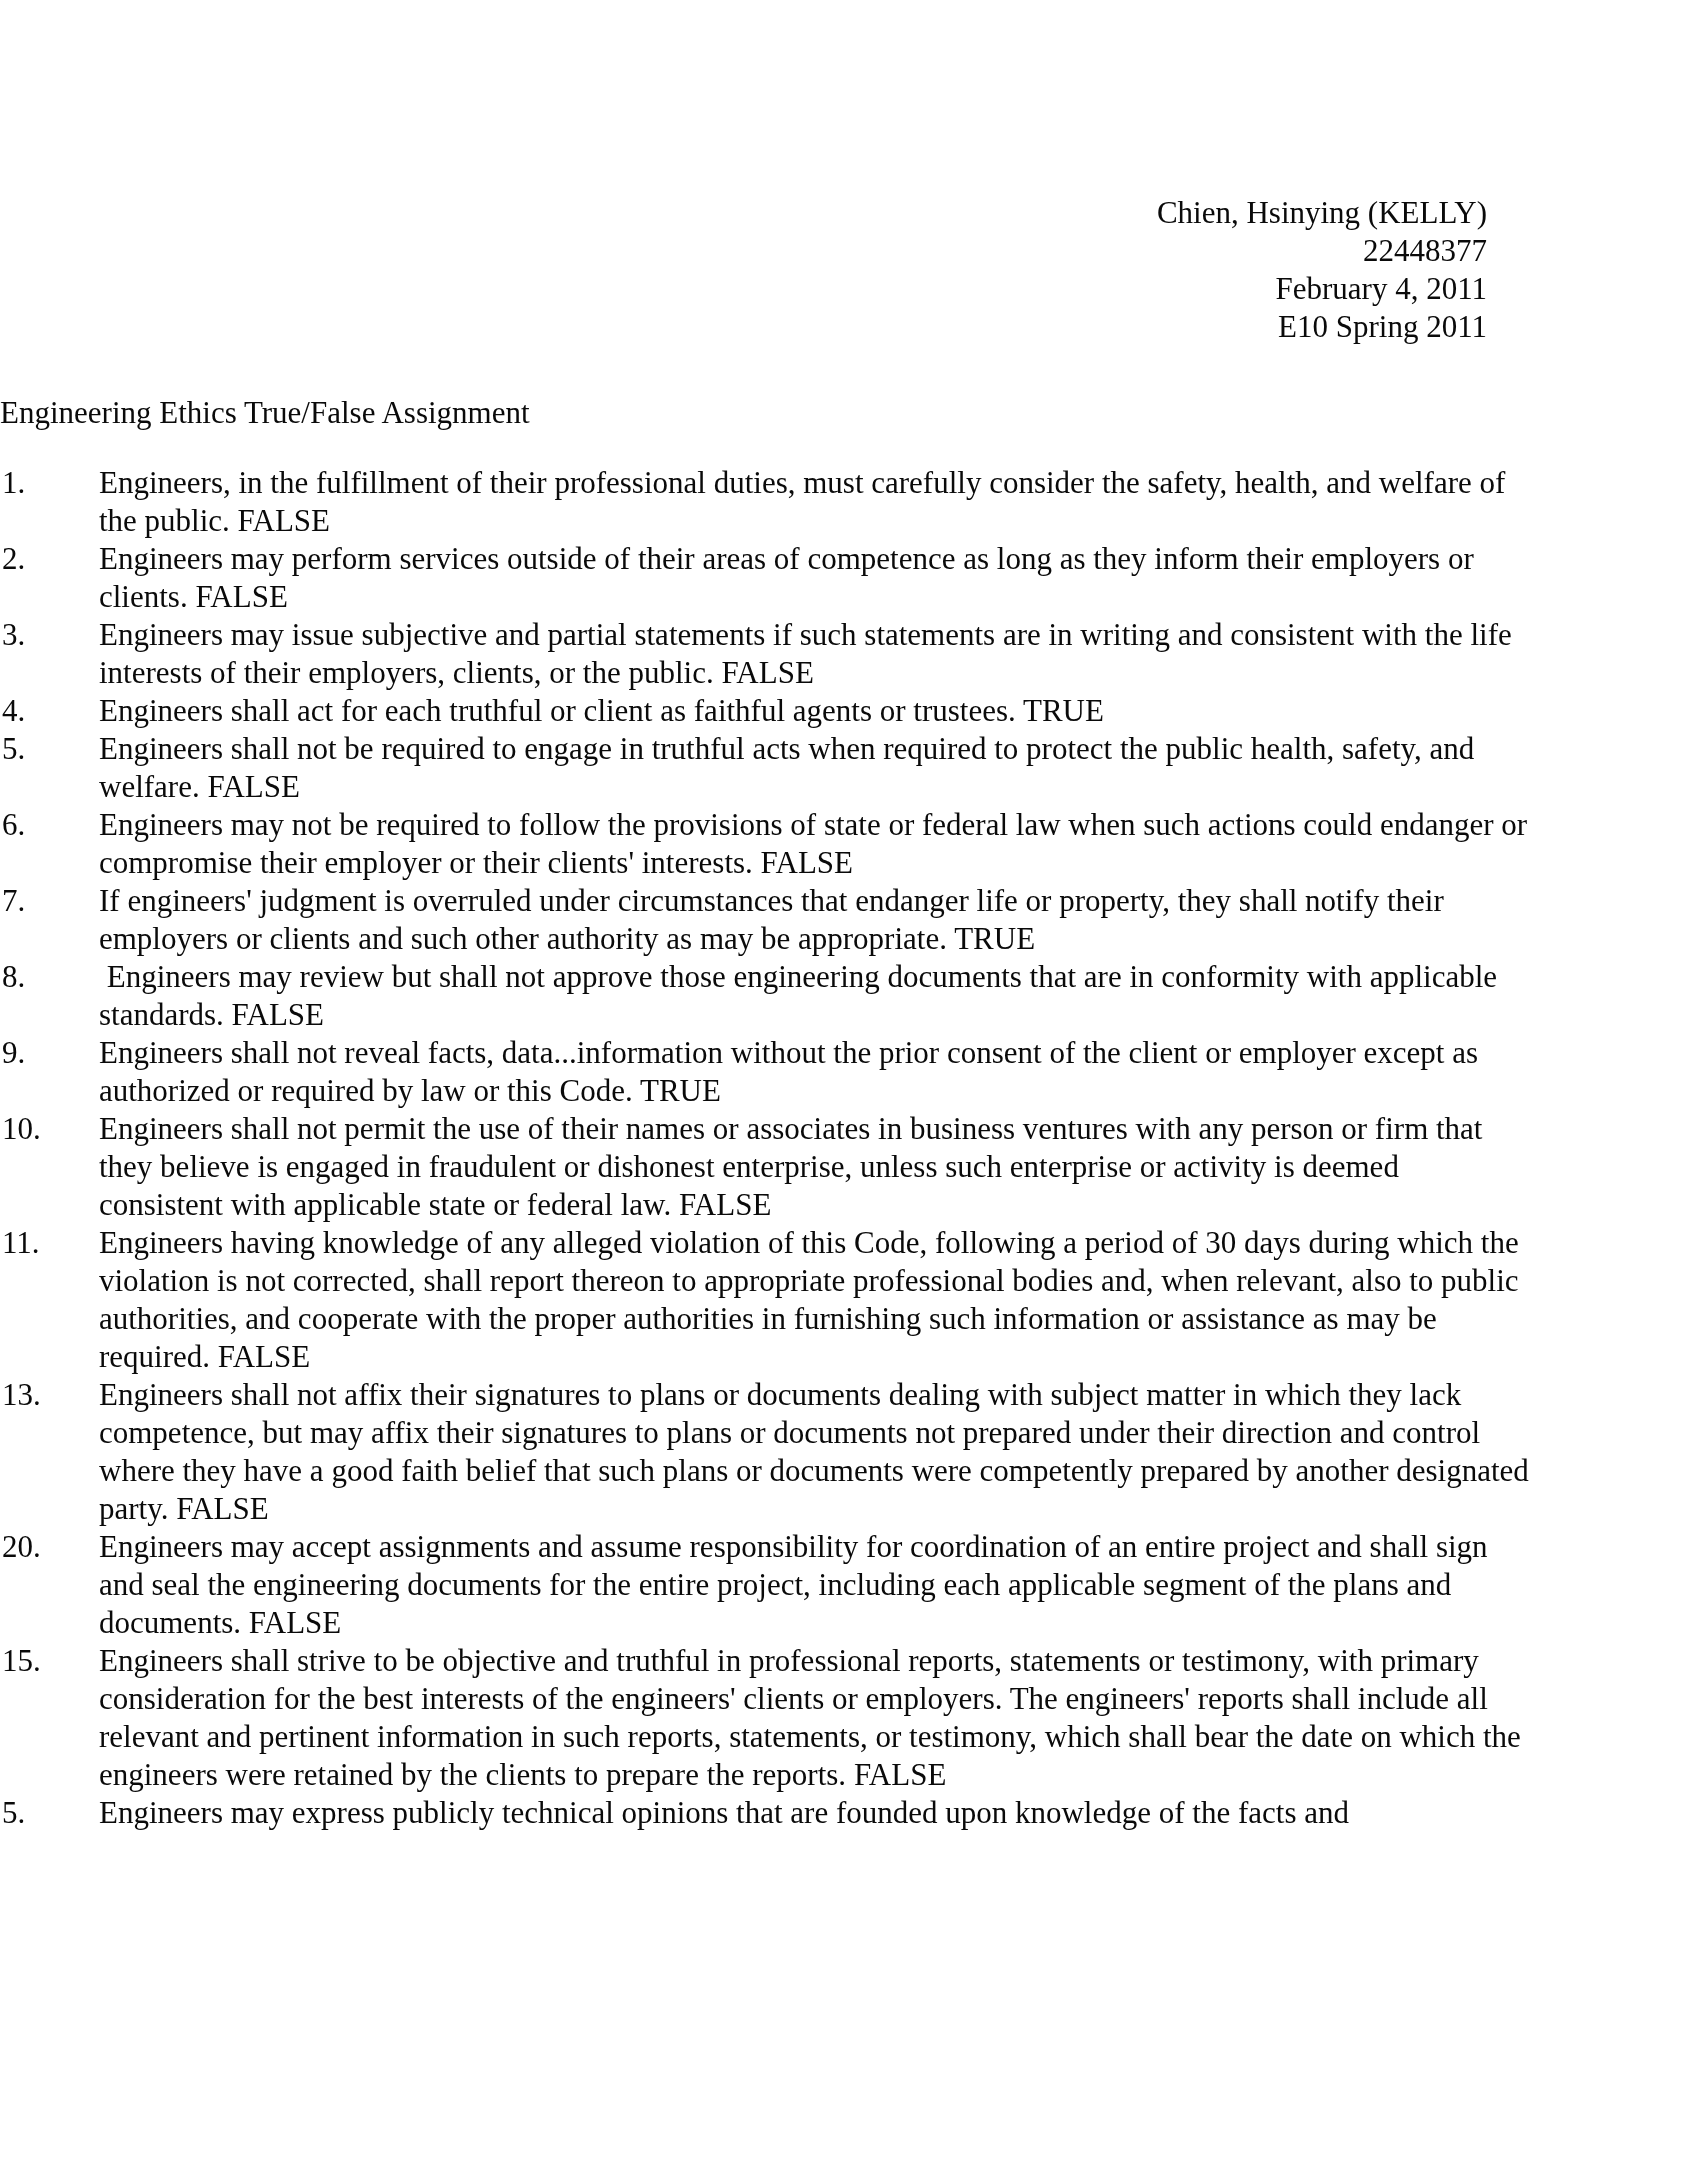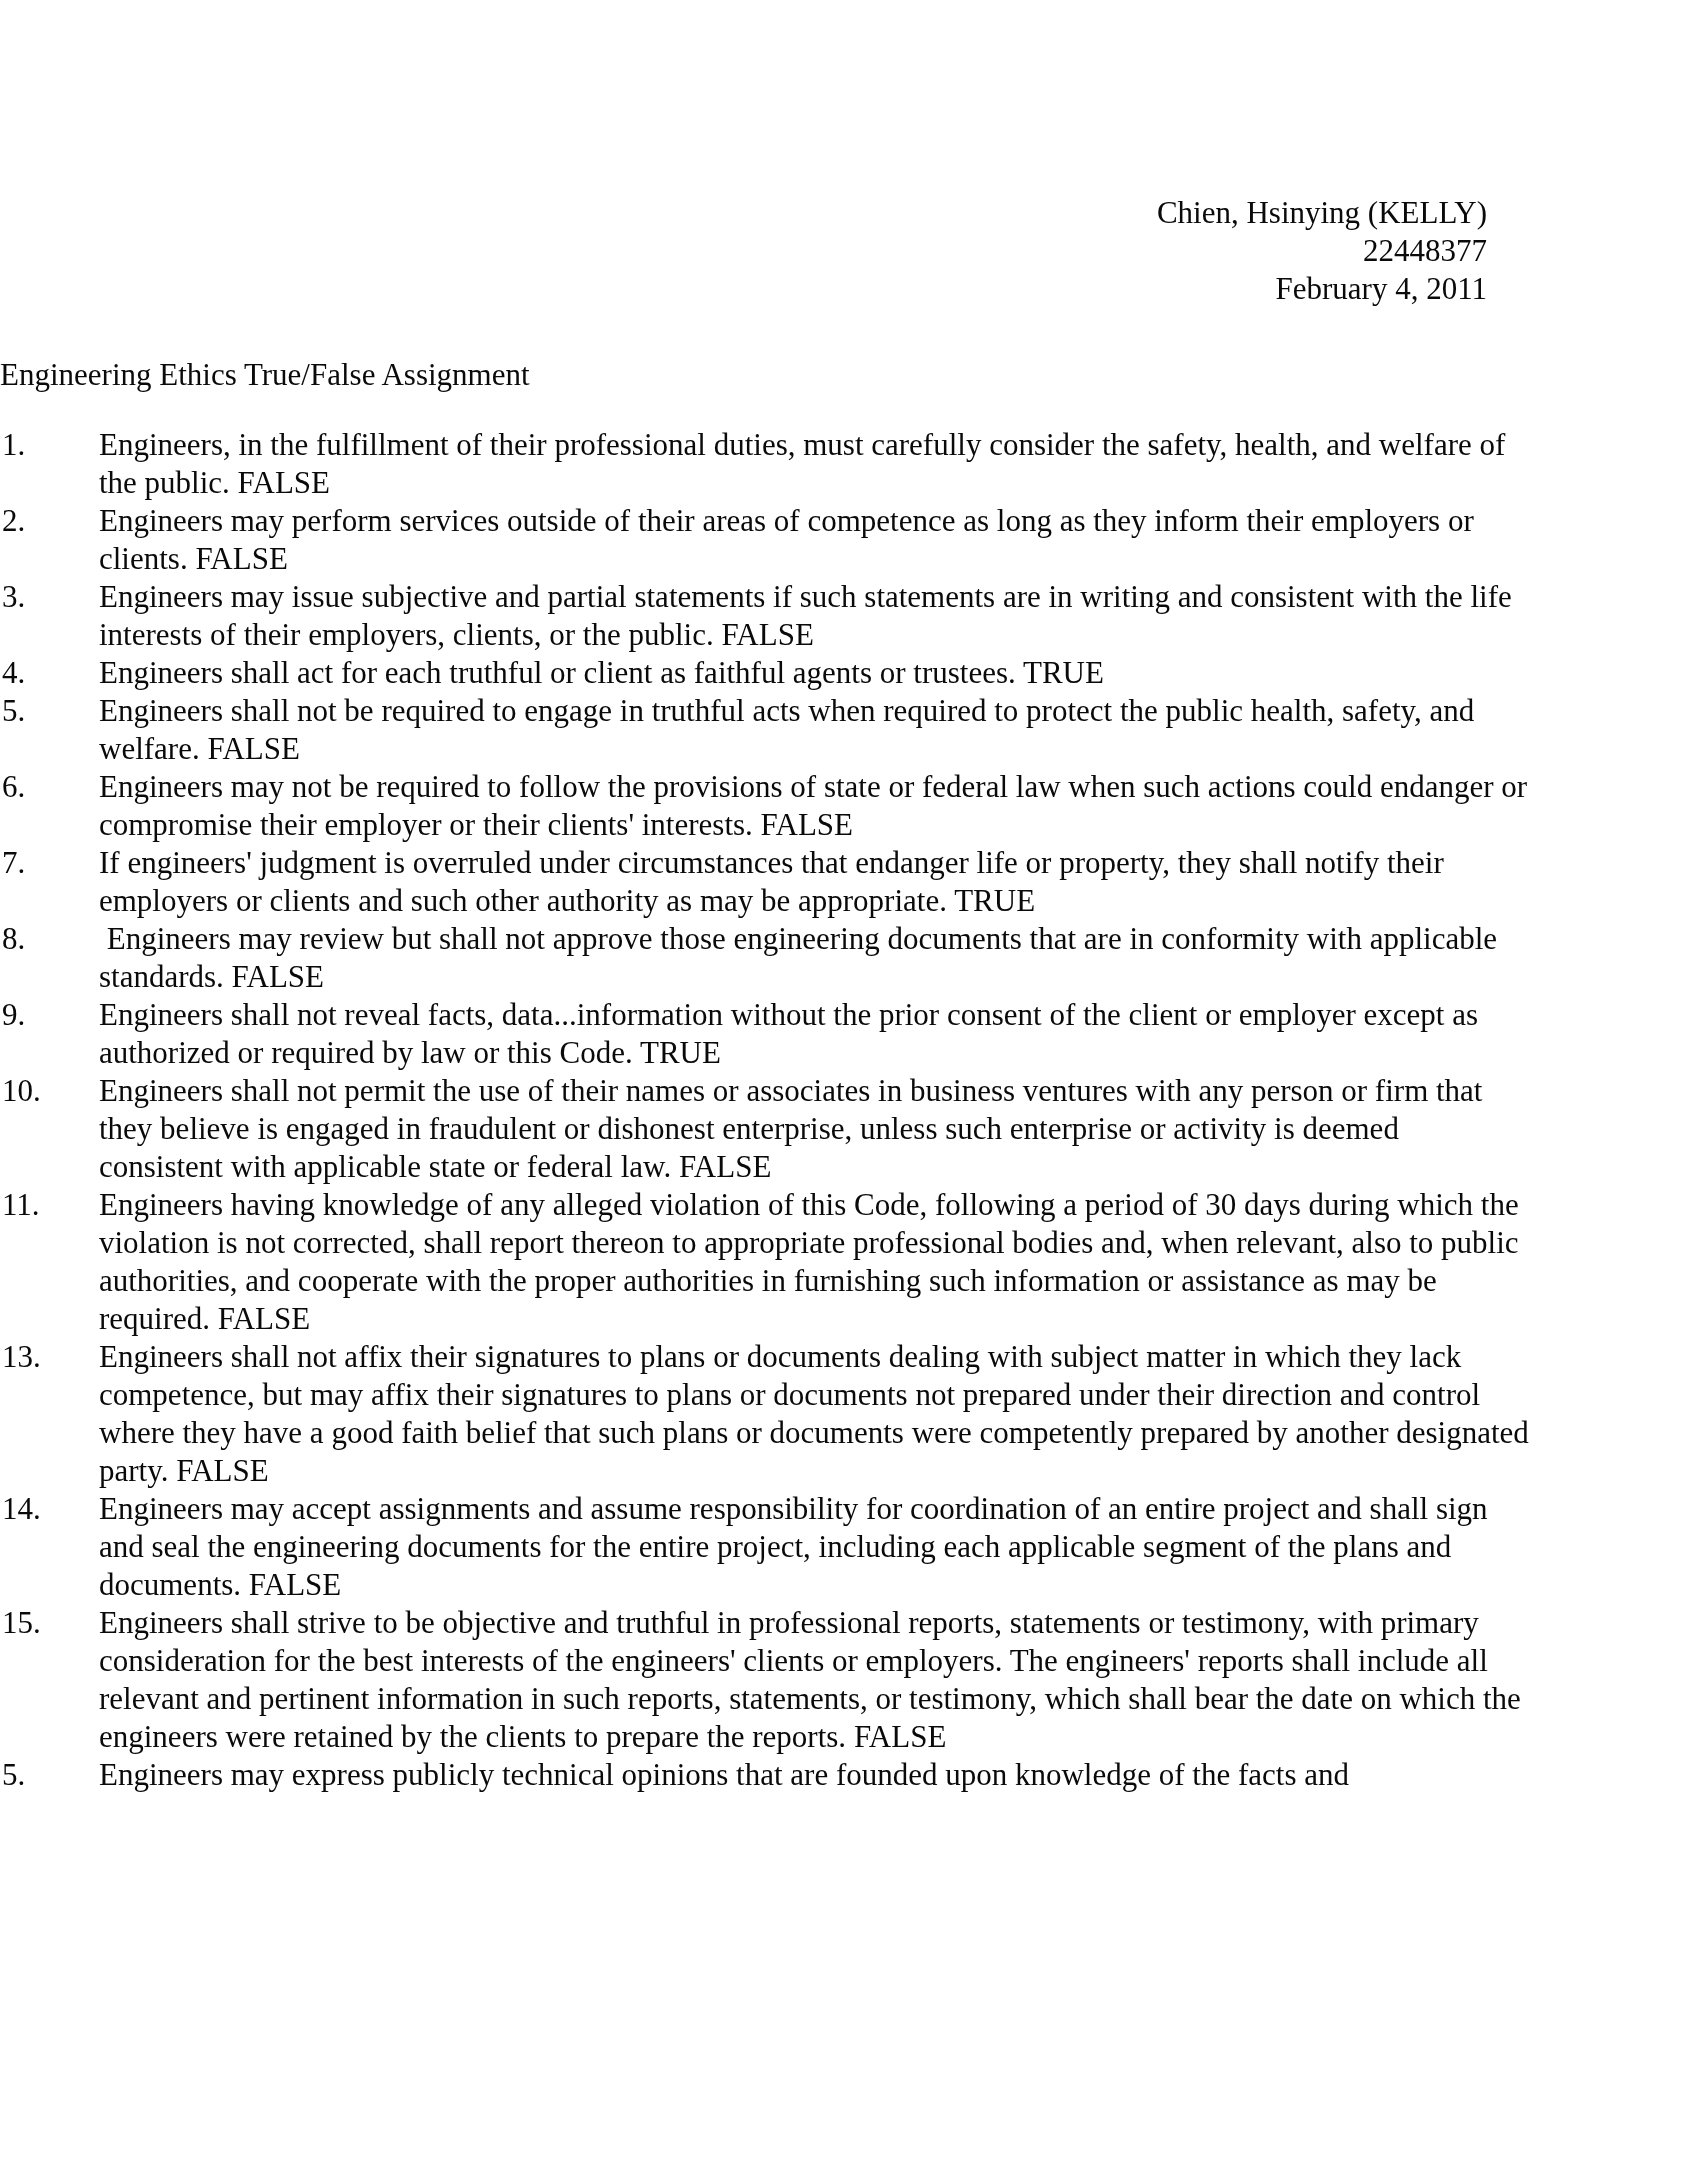--- a/index.html
+++ b/index.html
@@ -50,20 +50,21 @@
 </style>
 </head>
 <body>
 
 <div class="page">
 
   <div class="header-block">
     <div>Chien, Hsinying (KELLY)</div>
     <div>22448377</div>
     <div>February 4, 2011</div>
+    <div>E10 Spring 2011</div>
   </div>
 
   <div class="doc-title">Engineering Ethics True/False Assignment</div>
 
   <div class="items">
     <div class="item">
       <span class="num">1.</span><span class="txt">Engineers, in the fulfillment of their professional duties, must carefully consider the safety, health, and welfare of the public.</span> <span class="txt">FALSE</span>
     </div>
 
     <div class="item">
@@ -105,21 +106,21 @@
     <div class="item">
       <span class="num">11.</span><span class="txt">Engineers having knowledge of any alleged violation of this Code, following a period of 30 days during which the violation is not corrected, shall report thereon to appropriate professional bodies and, when relevant, also to public authorities, and cooperate with the proper authorities in furnishing such information or assistance as may be required.</span> <span class="txt">FALSE</span>
     </div>
 
 
     <div class="item">
       <span class="num">13.</span><span class="txt">Engineers shall not affix their signatures to plans or documents dealing with subject matter in which they lack competence, but may affix their signatures to plans or documents not prepared under their direction and control where they have a good faith belief that such plans or documents were competently prepared by another designated party.</span> <span class="txt">FALSE</span>
     </div>
 
     <div class="item">
-      <span class="num">14.</span><span class="txt">Engineers may accept assignments and assume responsibility for coordination of an entire project and shall sign and seal the engineering documents for the entire project, including each applicable segment of the plans and documents.</span> <span class="txt">FALSE</span>
+      <span class="num">20.</span><span class="txt">Engineers may accept assignments and assume responsibility for coordination of an entire project and shall sign and seal the engineering documents for the entire project, including each applicable segment of the plans and documents.</span> <span class="txt">FALSE</span>
     </div>
 
     <div class="item">
       <span class="num">15.</span><span class="txt">Engineers shall strive to be objective and truthful in professional reports, statements or testimony, with primary consideration for the best interests of the engineers' clients or employers. The engineers' reports shall include all relevant and pertinent information in such reports, statements, or testimony, which shall bear the date on which the engineers were retained by the clients to prepare the reports.</span> <span class="txt">FALSE</span>
     </div>
 
     <div class="item">
       <span class="num">5.</span><span class="txt">Engineers may express publicly technical opinions that are founded upon knowledge of the facts and</span> <span class="txt"></span>
     </div>
   </div>

